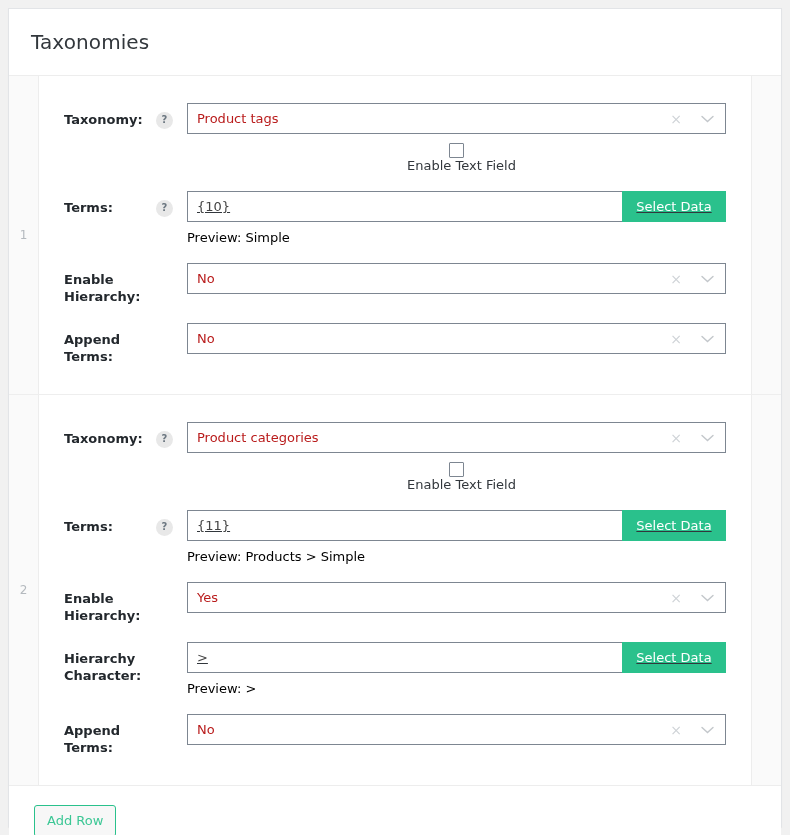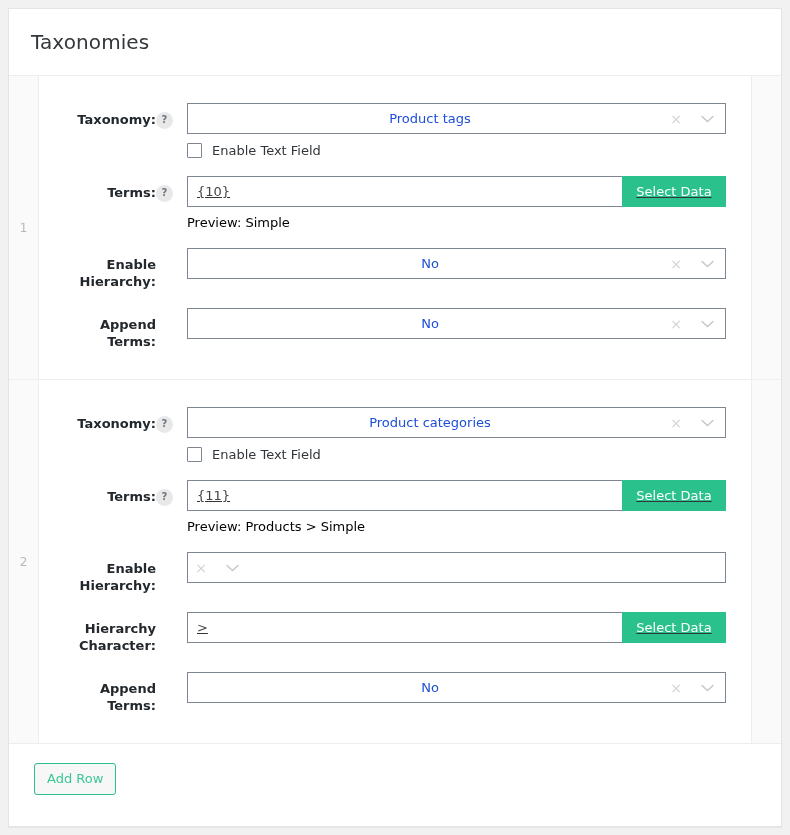--- a/index.html
+++ b/index.html
@@ -97,21 +97,20 @@
   }
   .field-label {
     flex: 0 0 117px;
     padding-left: 25px;
     box-sizing: border-box;
     font-weight: bold;
     font-size: 13px;
     color: #23282d;
     line-height: 17px;
     padding-top: 8px;
-    text-align: right;
   }
   .field-help {
     flex: 0 0 31px;
     padding-top: 8px;
   }
   .help-badge {
     display: inline-flex;
     align-items: center;
     justify-content: center;
     width: 17px;
@@ -138,25 +137,24 @@
     background: #ffffff;
     box-sizing: border-box;
     display: flex;
     align-items: center;
     cursor: pointer;
   }
   .select2-value {
     flex: 1 1 auto;
     padding-left: 9px;
     font-size: 13px;
-    color: #1d4ed8;
+    color: #b91c1c;
     white-space: nowrap;
     overflow: hidden;
     text-overflow: ellipsis;
-    text-align: center;
   }
   .select2-clear {
     flex: 0 0 auto;
     width: 26px;
     text-align: center;
     color: #cfd3d7;
     font-size: 14px;
     line-height: 1;
     cursor: pointer;
   }
@@ -168,20 +166,21 @@
     justify-content: center;
     color: #c3c7cb;
   }
   .select2-arrow svg { display: block; }
 
   
   .checkline {
     display: flex;
     align-items: center;
     margin-top: 9px;
+    flex-direction: column;
   }
   .cbx {
     width: 15px;
     height: 15px;
     border: 1px solid #7d8691;
     background: #fff;
     box-sizing: border-box;
     border-radius: 1px;
     cursor: pointer;
     flex: 0 0 auto;
@@ -376,38 +375,40 @@
             </div>
             <div class="preview">Preview: Products &gt; Simple</div>
           </div>
         </div>
 
         <div class="field">
           <div class="field-label">Enable Hierarchy:</div>
           <div class="field-help"></div>
           <div class="field-control">
             <div class="select2">
+              <span class="select2-value">Yes</span>
               <span class="select2-clear">×</span>
               <span class="select2-arrow">
                 <svg width="13" height="8" viewBox="0 0 13 8">
                     <path d="M1 1.4 L6.5 6.6 L12 1.4" fill="none" stroke="currentColor" stroke-width="1.4" stroke-linecap="round"></path>
                   </svg>
               </span>
             </div>
           </div>
         </div>
 
         <div class="field">
           <div class="field-label">Hierarchy Character:</div>
           <div class="field-help"></div>
           <div class="field-control">
             <div class="input-group">
               <input type="text" value="&gt;" style="">
               <button class="btn-select-data">Select Data</button>
             </div>
+            <div class="preview">Preview: &gt;</div>
           </div>
         </div>
 
         <div class="field">
           <div class="field-label">Append Terms:</div>
           <div class="field-help"></div>
           <div class="field-control">
             <div class="select2">
               <span class="select2-value">No</span>
               <span class="select2-clear">×</span>

